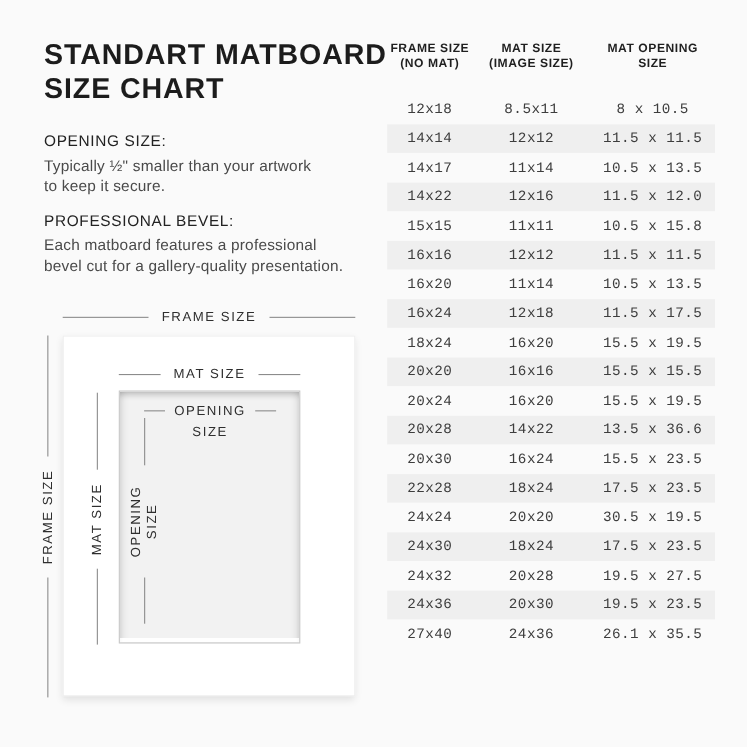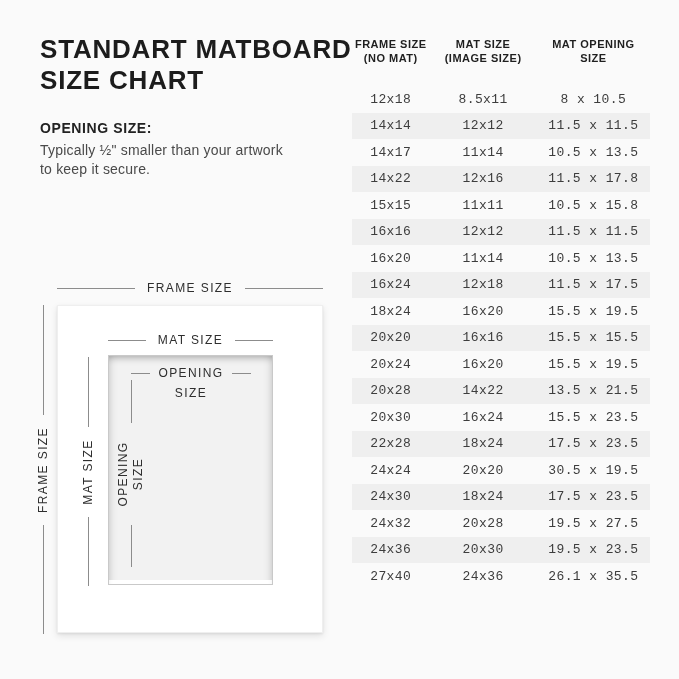--- a/index.html
+++ b/index.html
@@ -16,21 +16,21 @@
   
   .title {
     position: absolute; left: 40px; top: 34px;
     font-size: 26px; font-weight: 700; letter-spacing: 0.8px;
     line-height: 31px; color: #1c1c1c; white-space: pre-line;
   }
   .section { position: absolute; left: 40px; width: 300px; }
   .section-opening { top: 120px; }
   .section-bevel   { top: 192px; }
   .section h3 {
-    font-size: 14px; font-weight: 700; letter-spacing: 0.6px;
+    font-size: 14px; font-weight: 400; letter-spacing: 0.6px;
     color: #222; margin-bottom: 5px;
   }
   .section p {
     font-size: 14px; line-height: 19px; color: #4a4a4a;
     letter-spacing: 0.2px; white-space: pre-line;
   }
 
   
   .diagram { position: absolute; left: 25px; top: 278px; width: 312px; height: 364px; }
   .dlabel {
@@ -108,20 +108,25 @@
 
   <h1 class="title">STANDART MATBOARD
 SIZE CHART</h1>
 
   <div class="section section-opening">
     <h3>OPENING SIZE:</h3>
     <p>Typically ½" smaller than your artwork
 to keep it secure.</p>
   </div>
 
+  <div class="section section-bevel">
+    <h3>PROFESSIONAL BEVEL:</h3>
+    <p>Each matboard features a professional
+bevel cut for a gallery-quality presentation.</p>
+  </div>
 
   <div class="diagram">
 
     <div class="hgroup hgroup-frame">
       <div class="hline"></div>
       <span class="dlabel">FRAME SIZE</span>
       <div class="hline"></div>
     </div>
 
     <div class="frame-rect"></div>
@@ -197,21 +202,21 @@
           <div class="cell">11.5 x 11.5</div>
         </div>
         <div class="row">
           <div class="cell">14x17</div>
           <div class="cell">11x14</div>
           <div class="cell">10.5 x 13.5</div>
         </div>
         <div class="row">
           <div class="cell">14x22</div>
           <div class="cell">12x16</div>
-          <div class="cell">11.5 x 17.8</div>
+          <div class="cell">11.5 x 12.0</div>
         </div>
         <div class="row">
           <div class="cell">15x15</div>
           <div class="cell">11x11</div>
           <div class="cell">10.5 x 15.8</div>
         </div>
         <div class="row">
           <div class="cell">16x16</div>
           <div class="cell">12x12</div>
           <div class="cell">11.5 x 11.5</div>
@@ -237,21 +242,21 @@
           <div class="cell">15.5 x 15.5</div>
         </div>
         <div class="row">
           <div class="cell">20x24</div>
           <div class="cell">16x20</div>
           <div class="cell">15.5 x 19.5</div>
         </div>
         <div class="row">
           <div class="cell">20x28</div>
           <div class="cell">14x22</div>
-          <div class="cell">13.5 x 21.5</div>
+          <div class="cell">13.5 x 36.6</div>
         </div>
         <div class="row">
           <div class="cell">20x30</div>
           <div class="cell">16x24</div>
           <div class="cell">15.5 x 23.5</div>
         </div>
         <div class="row">
           <div class="cell">22x28</div>
           <div class="cell">18x24</div>
           <div class="cell">17.5 x 23.5</div>

